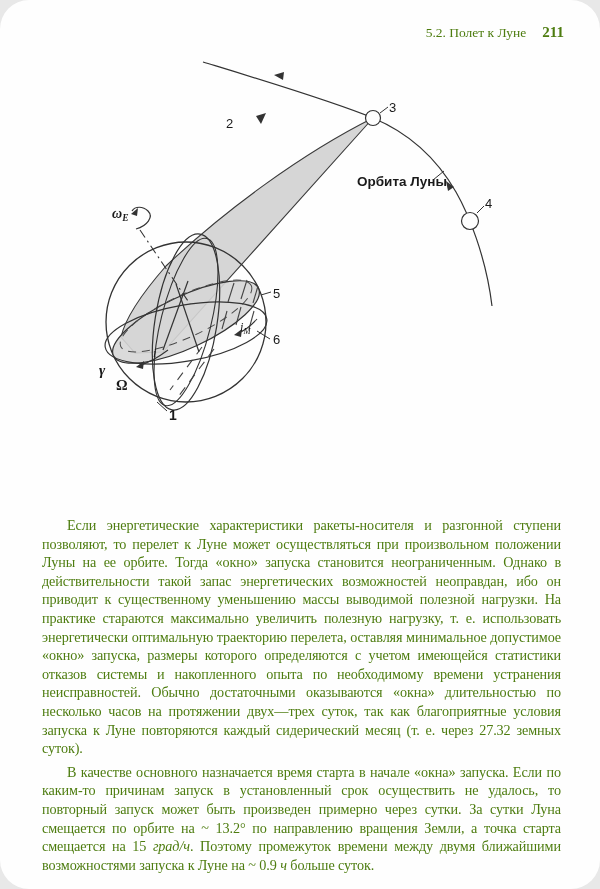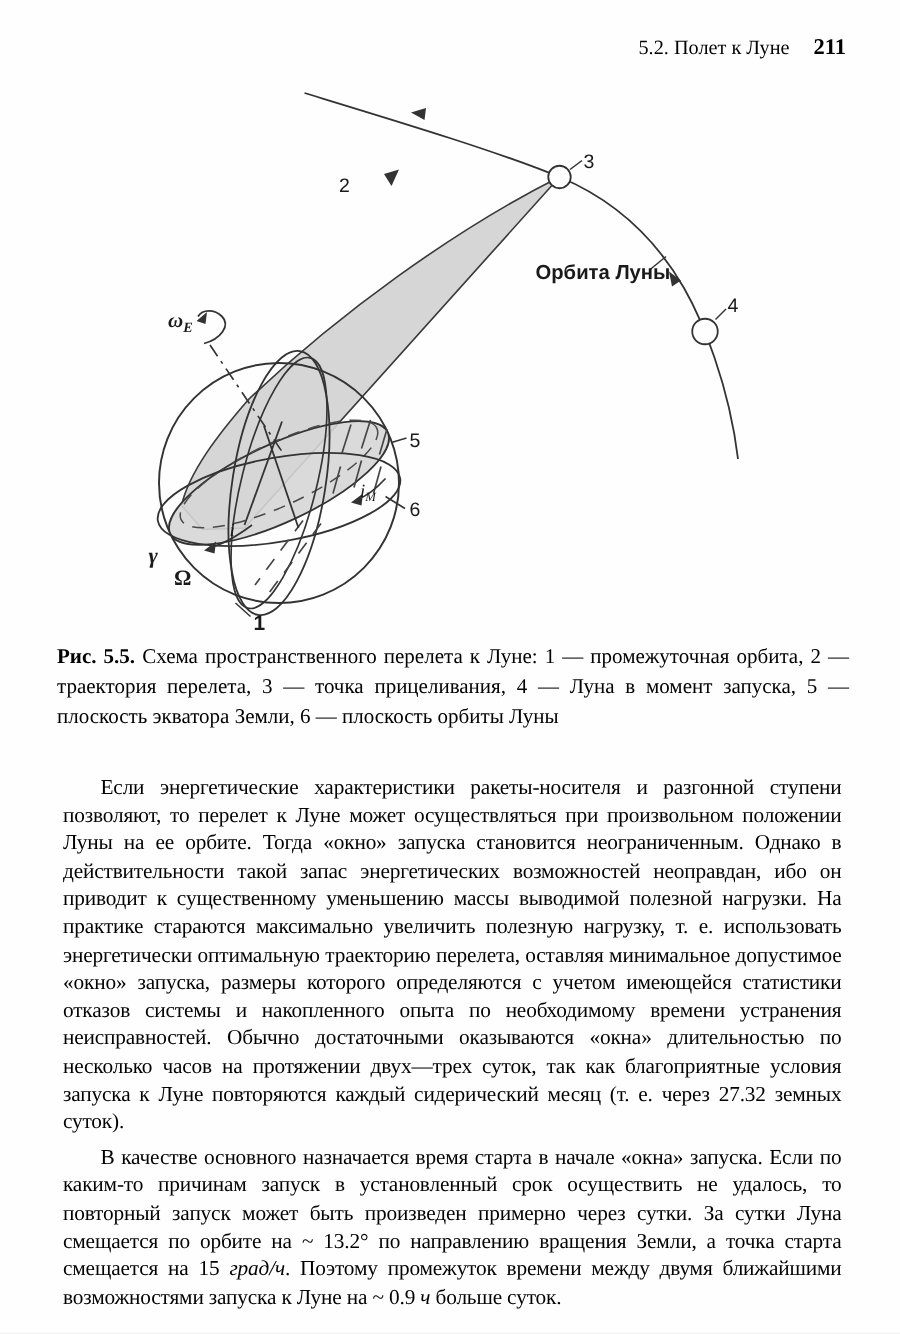--- a/index.html
+++ b/index.html
@@ -1,17 +1,17 @@
 <!DOCTYPE html>
 <html><head>
 <meta charset="utf-8">
 <style>
   html,body{margin:0;padding:0;background:#e8e8e8;}
   .page{position:relative;width:600px;height:889px;margin:0 auto;background:#fefefe;
-        color:#000000;font-family:"Liberation Serif",serif;overflow:hidden;}
+        color:#4d7c0f;font-family:"Liberation Serif",serif;overflow:hidden;border-radius:29px;}
   .header{position:absolute;top:24px;right:36px;font-size:13.5px;white-space:nowrap;}
   .header .pagenum{font-weight:bold;font-size:15px;margin-left:16px;}
   svg.figure{position:absolute;top:0;left:0;}
   .caption{position:absolute;top:429px;left:38px;width:528px;font-size:14px;
            line-height:19.8px;text-align:justify;margin:0;}
   .caption b{font-weight:bold;}
   .bodytext{position:absolute;top:511px;left:37px;width:529px;font-size:14.2px;
             line-height:18.6px;text-align:justify;letter-spacing:-0.1px;}
   .bodytext p{margin:5px;text-indent:25px;}
   .sans{font-family:"Liberation Sans",sans-serif;}
@@ -90,20 +90,19 @@
       <text class="sans" x="169" y="420" font-size="14" font-weight="bold">1</text>
       <text class="sans" x="357" y="186" font-size="13.5" font-weight="bold">Орбита Луны</text>
       <text x="112" y="218" font-size="14" font-weight="bold" font-style="italic" font-family="Liberation Serif,serif"><tspan>ω</tspan><tspan font-size="9.5" dy="3">E</tspan></text>
       <text x="99" y="375" font-size="15" font-weight="bold" font-style="italic" font-family="Liberation Serif,serif">γ</text>
       <text x="116" y="390" font-size="14.5" font-weight="bold" font-family="Liberation Serif,serif">Ω</text>
       <text x="153" y="357" font-size="12.5" font-style="italic" font-family="Liberation Serif,serif">i</text>
       <text x="240" y="331" font-size="12.5" font-style="italic" font-family="Liberation Serif,serif"><tspan>i</tspan><tspan font-size="8.5" dy="3">M</tspan></text>
     </g>
   </svg>
 
-  <p class="caption"><b>Рис. 5.5.</b> <span>Схема пространственного перелета к Луне: 1 — промежуточная орбита, 2 — траектория перелета, 3 — точка прицеливания, 4 — Луна в момент запуска, 5 — плоскость экватора Земли, 6 — плоскость орбиты Луны</span></p>
 
   <div class="bodytext">
     <p>Если энергетические характеристики ракеты-носителя и разгонной ступени позволяют, то перелет к Луне может осуществляться при произвольном положении Луны на ее орбите. Тогда «окно» запуска становится неограниченным. Однако в действительности такой запас энергетических возможностей неоправдан, ибо он приводит к существенному уменьшению массы выводимой полезной нагрузки. На практике стараются максимально увеличить полезную нагрузку, т. е. использовать энергетически оптимальную траекторию перелета, оставляя минимальное допустимое «окно» запуска, размеры которого определяются с учетом имеющейся статистики отказов системы и накопленного опыта по необходимому времени устранения неисправностей. Обычно достаточными оказываются «окна» длительностью по несколько часов на протяжении двух—трех суток, так как благоприятные условия запуска к Луне повторяются каждый сидерический месяц (т. е. через 27.32 земных суток).</p>
     <p><span>В качестве основного назначается время старта в начале «окна» запуска. Если по каким-то причинам запуск в установленный срок осуществить не удалось, то повторный запуск может быть произведен примерно через сутки. За сутки Луна смещается по орбите на ~ 13.2° по направлению вращения Земли, а точка старта смещается на 15 </span><i>град/ч</i><span>. Поэтому промежуток времени между двумя ближайшими возможностями запуска к Луне на ~ 0.9 </span><i>ч</i><span> больше суток.</span></p>
   </div>
 
 </div>
 
 </body></html>

